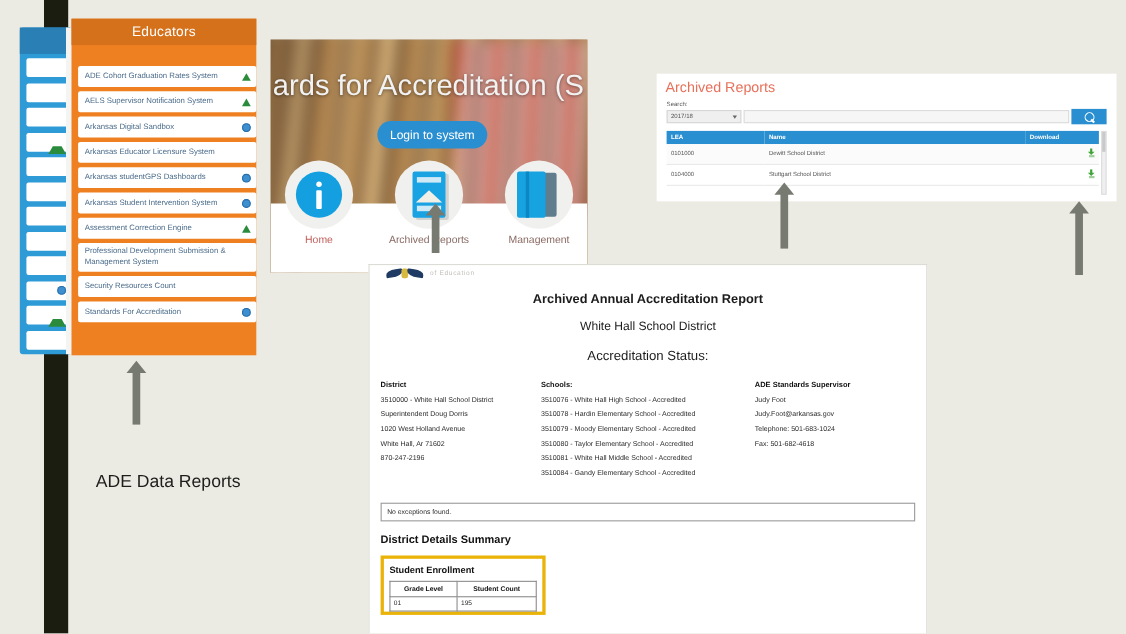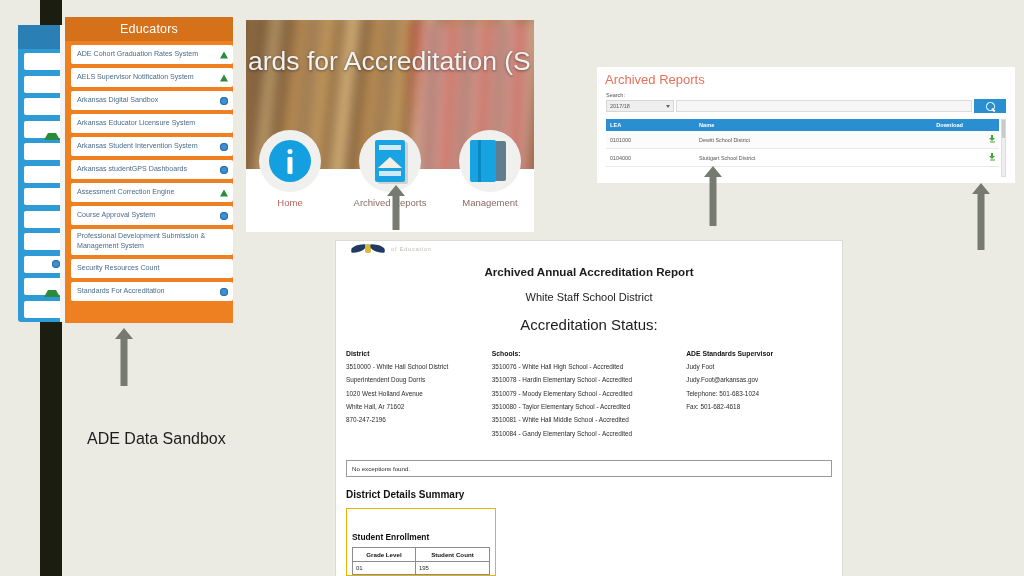--- a/index.html
+++ b/index.html
@@ -48,21 +48,21 @@
   .educators{
     position:absolute;left:65px;top:17px;width:168px;height:306px;
     background:#ef8022;
     box-shadow:0 0 0 0 rgba(0,0,0,0);
   }
   .educators-head{
     height:24px;background:#d4711a;color:#fff;
     display:flex;align-items:center;justify-content:center;
     font-size:12.5px;letter-spacing:.2px;
   }
-  .edu-list{padding:4px 0 0 6px;}
+  .edu-list{padding:4px 0 0 6px;margin-top:15px;}
   .edu-item{
     position:relative;background:#fff;border-radius:2px;margin-bottom:4px;
     min-height:13px;padding:3px 18px 3px 6px;
     font-size:7.1px;color:#4a6b8a;line-height:1.35;
     display:flex;align-items:center;
   }
   .edu-item.two-line{min-height:20px;}
   .edu-item .lbl{display:block;}
   .edu-item.active .lbl{}
   .edu-item .ic{
@@ -78,21 +78,21 @@
     border-bottom:11px solid #777a70;}
 
   
   .ade-caption{
     position:absolute;left:87px;top:430px;font-size:16px;color:#1d1d1b;
     font-family:"Liberation Sans", sans-serif;
   }
 
   
   .hero{
-    position:absolute;left:246px;top:20px;width:288px;height:212px;
+    position:absolute;left:246px;top:36px;width:288px;height:212px;
     overflow:hidden;background:#cfc2b0;
   }
   .hero-bg{
     position:absolute;inset:0;
     background:
       linear-gradient(100deg, rgba(60,40,25,.55) 0%, rgba(60,40,25,0) 22%),
       repeating-linear-gradient(96deg,
         #9d7b52 0px, #9d7b52 14px,
         #c79b5e 14px, #c79b5e 26px,
         #7d5b3a 26px, #7d5b3a 34px,
@@ -262,37 +262,37 @@
   .wings:before{left:0;transform:rotate(-8deg);}
   .wings:after{right:0;transform:rotate(8deg) scaleX(-1);}
   .wings .ctr{
     position:absolute;left:14px;top:1px;width:6px;height:9px;background:#d8b93f;
     border-radius:2px;
   }
   .rep-logo-txt{font-size:6px;color:#c3c0ba;letter-spacing:.6px;}
 
   .rep-h1{text-align:center;margin-top:24px;font-size:11.6px;font-weight:bold;color:#1c1c1c;}
   .rep-h2{text-align:center;margin-top:13px;font-size:11px;color:#1c1c1c;}
-  .rep-h3{text-align:center;margin-top:13px;font-size:15px;color:#1c1c1c;}
+  .rep-h3{text-align:center;margin-top:13px;font-size:12px;color:#1c1c1c;}
 
   .rep-cols{display:flex;margin-top:18px;padding:0 10px;box-sizing:border-box;}
   .rc{font-size:6.4px;color:#2b2b2b;line-height:1;}
   .rc .hd{font-weight:bold;font-size:6.8px;margin-bottom:6px;color:#111;}
   .rc .ln{margin-bottom:7px;white-space:nowrap;}
   .rc1{width:150px;}
   .rc2{width:200px;}
   .rc3{width:150px;}
 
   .exc-box{
     margin:16px 10px 0 10px;border:1px solid #9a9a9a;padding:4px 5px;
     font-size:6.2px;color:#2b2b2b;
   }
   .dds-title{margin:12px 0 0 10px;font-size:10px;font-weight:bold;color:#111;}
   .dds-wrap{display:flex;gap:8px;margin:8px 10px 0 10px;}
-  .dds-card{border:1px solid #eab308;padding:23px 5px 0 5px;box-sizing:border-box;}
+  .dds-card{border:3px solid #eab308;padding:5px 5px 0 5px;box-sizing:border-box;}
   .dds-card.c1{width:150px;}
   .dds-card.c2{flex:1;}
   .dds-card .ct{font-size:8.4px;font-weight:bold;color:#111;margin-bottom:5px;}
   .dds-tbl{border-collapse:collapse;width:100%;}
   .dds-tbl th{
     border:1px solid #8d8d8d;font-size:6.2px;padding:3px 2px;font-weight:bold;color:#111;
     text-align:center;
   }
   .dds-tbl td{
     border:1px solid #8d8d8d;font-size:6px;padding:3px 3px;color:#2b2b2b;text-align:left;
@@ -348,41 +348,35 @@
         <div class="edu-item">
           <span class="lbl">Arkansas Digital Sandbox</span>
           <span class="ic">
             <span class="globe-ic" style="display: block;"></span>
           </span>
         </div>
         <div class="edu-item">
           <span class="lbl">Arkansas Educator Licensure System</span>
         </div>
         <div class="edu-item">
+          <span class="lbl">Arkansas studentGPS Dashboards</span>
+          <span class="ic">
+            <span class="globe-ic" style="display: block;"></span>
+          </span>
+        </div>
+        <div class="edu-item">
           <span class="lbl">Arkansas Student Intervention System</span>
           <span class="ic">
             <span class="globe-ic" style="display: block;"></span>
           </span>
         </div>
         <div class="edu-item">
-          <span class="lbl">Arkansas studentGPS Dashboards</span>
-          <span class="ic">
-            <span class="globe-ic" style="display: block;"></span>
-          </span>
-        </div>
-        <div class="edu-item">
           <span class="lbl">Assessment Correction Engine</span>
           <span class="ic">
             <span class="tri-ic" style="display: block;"></span>
-          </span>
-        </div>
-        <div class="edu-item">
-          <span class="lbl">Course Approval System</span>
-          <span class="ic">
-            <span class="globe-ic" style="display: block;"></span>
           </span>
         </div>
         <div class="edu-item two-line">
           <span class="lbl">Professional Development Submission &amp; Management System</span>
         </div>
         <div class="edu-item">
           <span class="lbl">Security Resources Count</span>
         </div>
         <div class="edu-item active">
           <span class="lbl">Standards For Accreditation</span>
@@ -391,26 +385,27 @@
           </span>
         </div>
       </div>
   </div>
 
   <div class="arrow" style="left:115px;top:328px;width:18px;height:58px;">
     <div class="head"></div>
     <div class="shaft" style="top:10px;height:48px;"></div>
   </div>
 
-  <div class="ade-caption">ADE Data Sandbox</div>
+  <div class="ade-caption">ADE Data Reports</div>
 
   <div class="hero">
     <div class="hero-bg"></div>
     <div class="hero-bg2"></div>
     <div class="hero-title">ards for Accreditation (S</div>
+    <button class="login-btn">Login to system</button>
     <div class="hero-footer"></div>
     <div class="hero-icons">
       <div class="hicon home">
         <div class="circle">
           <div class="info-glyph"></div>
         </div>
         <div class="lab">Home</div>
       </div>
       <div class="hicon">
         <div class="circle">
@@ -488,21 +483,21 @@
 
   <div class="report">
     <div class="rep-logo">
       <div class="wings">
           <div class="ctr"></div>
         </div>
       <div class="rep-logo-txt">of Education</div>
     </div>
 
     <div class="rep-h1">Archived Annual Accreditation Report</div>
-    <div class="rep-h2">White Staff School District</div>
+    <div class="rep-h2">White Hall School District</div>
     <div class="rep-h3">Accreditation Status:</div>
 
     <div class="rep-cols">
       <div class="rc rc1">
         <div class="hd">District</div>
         <div id="district-lines">
             <div class="ln">3510000 - White Hall School District</div>
             <div class="ln">Superintendent Doug Dorris</div>
             <div class="ln">1020 West Holland Avenue</div>
             <div class="ln">White Hall, Ar 71602</div>

